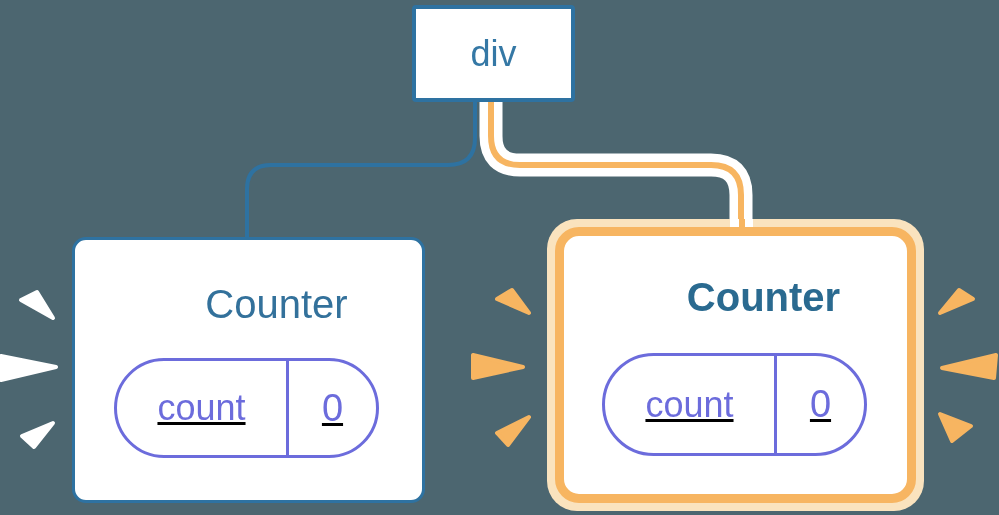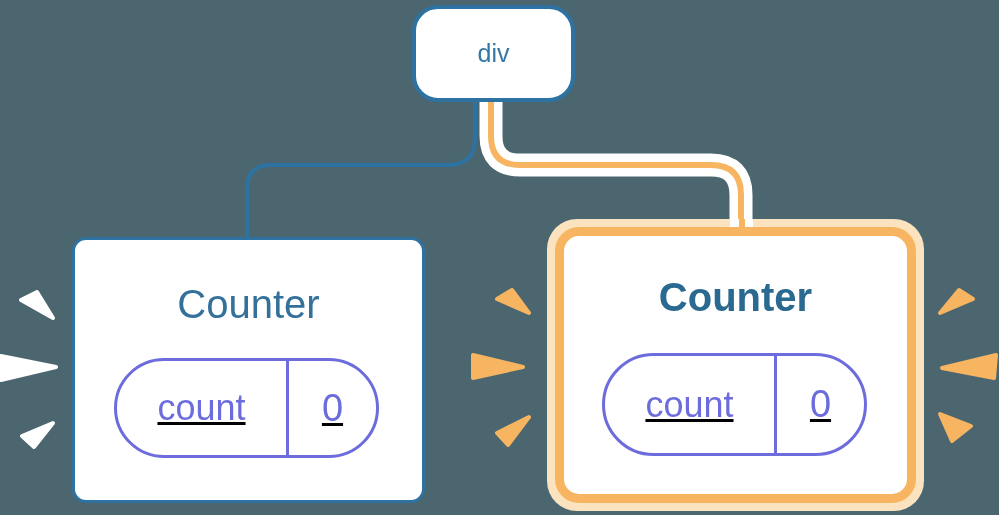--- a/index.html
+++ b/index.html
@@ -11,27 +11,27 @@
   body{font-family:"Liberation Sans", sans-serif;}
   .canvas{position:relative;width:999px;height:515px;background:var(--canvas-bg);overflow:hidden;}
   .wires{position:absolute;left:0;top:0;}
   .edge-blue{fill:none;stroke:var(--node-blue);stroke-width:4;}
   .edge-casing{fill:none;stroke:var(--card-bg);stroke-width:23;}
   .edge-orange{fill:none;stroke:var(--highlight-orange);stroke-width:6;}
   .dash-white{fill:var(--card-bg);stroke:var(--card-bg);stroke-width:4;stroke-linejoin:round;}
   .dash-orange{fill:var(--highlight-orange);stroke:var(--highlight-orange);stroke-width:4;stroke-linejoin:round;}
 
   .node-root{position:absolute;left:412px;top:5px;width:163px;height:97px;box-sizing:border-box;
-    background:var(--card-bg);border:4px solid var(--node-blue);border-radius:26px;
+    background:var(--card-bg);border:4px solid var(--node-blue);border-radius:4px;
     display:flex;align-items:center;justify-content:center;
-    font-size:25px;font-weight:500;color:var(--text-blue);}
+    font-size:36px;font-weight:500;color:var(--text-blue);}
 
   .card-left{position:absolute;left:72px;top:237px;width:353px;height:266px;box-sizing:border-box;
     background:var(--card-bg);border:3px solid var(--node-blue);border-radius:14px;}
-  .card-title{position:absolute;left:0;width:100%;text-align:center;font-size:40px;}
+  .card-title{position:absolute;left:0;width:100%;text-align:center;font-size:40px;padding-left:28px;}
   .card-left .card-title{top:42px;color:var(--title-blue);font-weight:400;}
 
   .pill{position:absolute;box-sizing:border-box;border:3px solid var(--state-indigo);
     border-radius:54px;background:var(--card-bg);display:flex;overflow:hidden;text-decoration:underline;}
   .card-left .pill{left:39px;top:118px;width:265px;height:100px;}
   .pill-key{flex:1;display:flex;align-items:center;justify-content:center;
     font-size:36px;color:var(--state-indigo);}
   .pill-value{width:90px;box-sizing:border-box;border-left:3px solid var(--state-indigo);
     display:flex;align-items:center;justify-content:center;font-size:38px;color:var(--state-indigo);}
 

